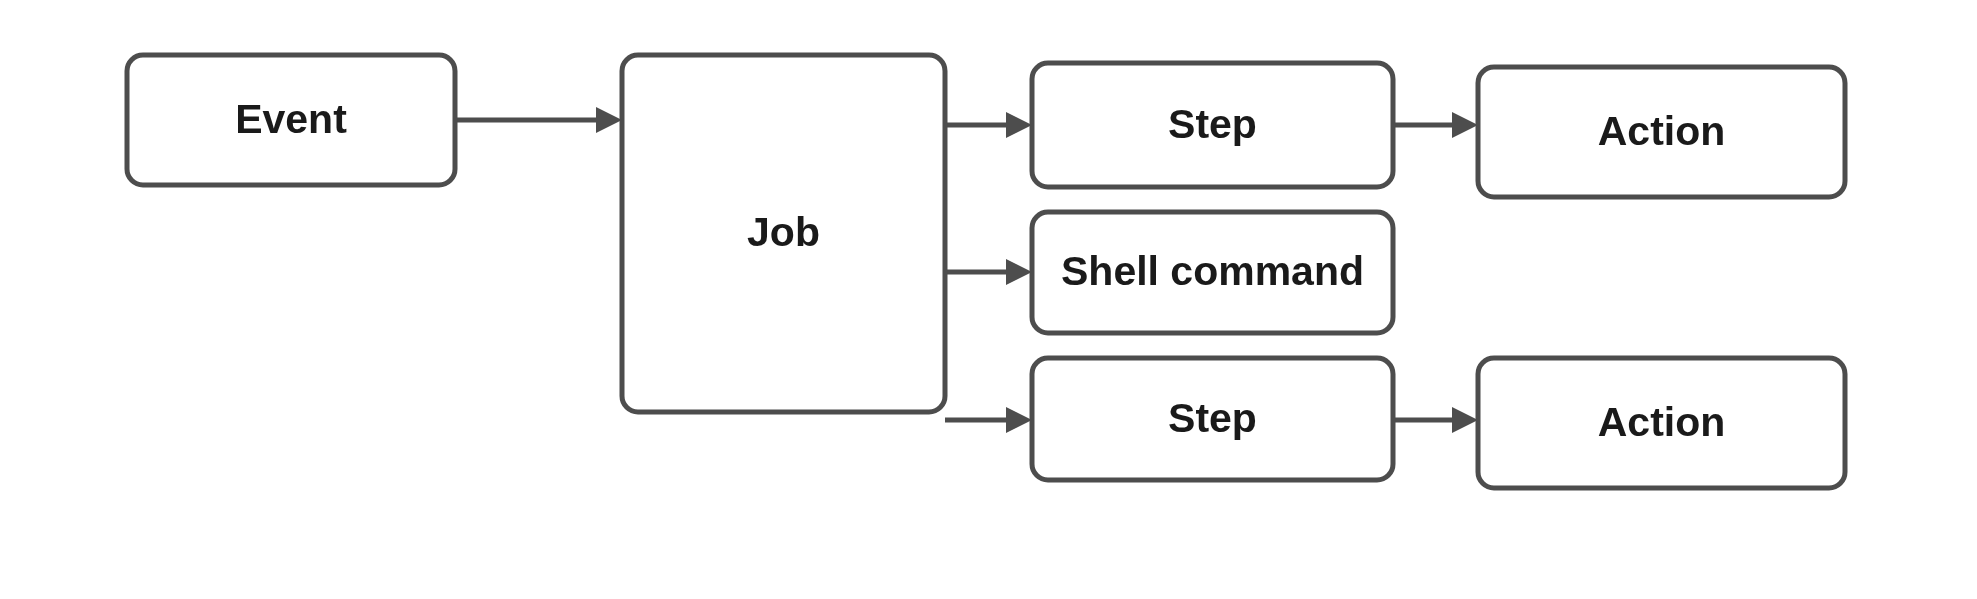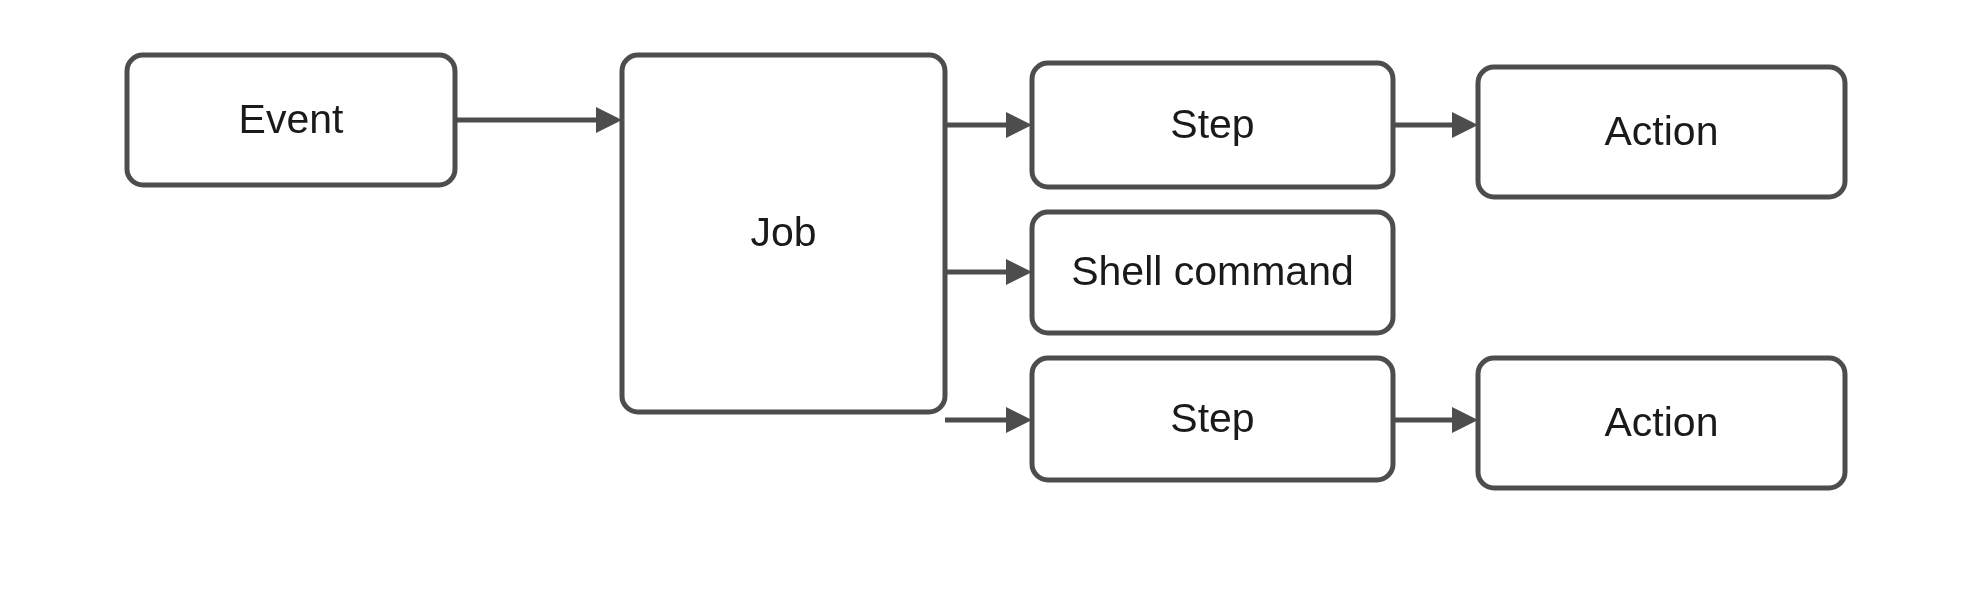--- a/index.html
+++ b/index.html
@@ -11,20 +11,21 @@
     width: 1977px;
     height: 599px;
     overflow: hidden;
     font-family: "Liberation Sans", sans-serif;
   }
   #diagram-root {
     position: relative;
     width: 1956px;
     height: 599px;
     background: #ffffff;
+    font-weight: bold;
   }
   svg#flow-svg {
     position: absolute;
     top: 0;
     left: 0;
     width: 1977px;
     height: 599px;
     display: block;
   }
   .node-rect {

